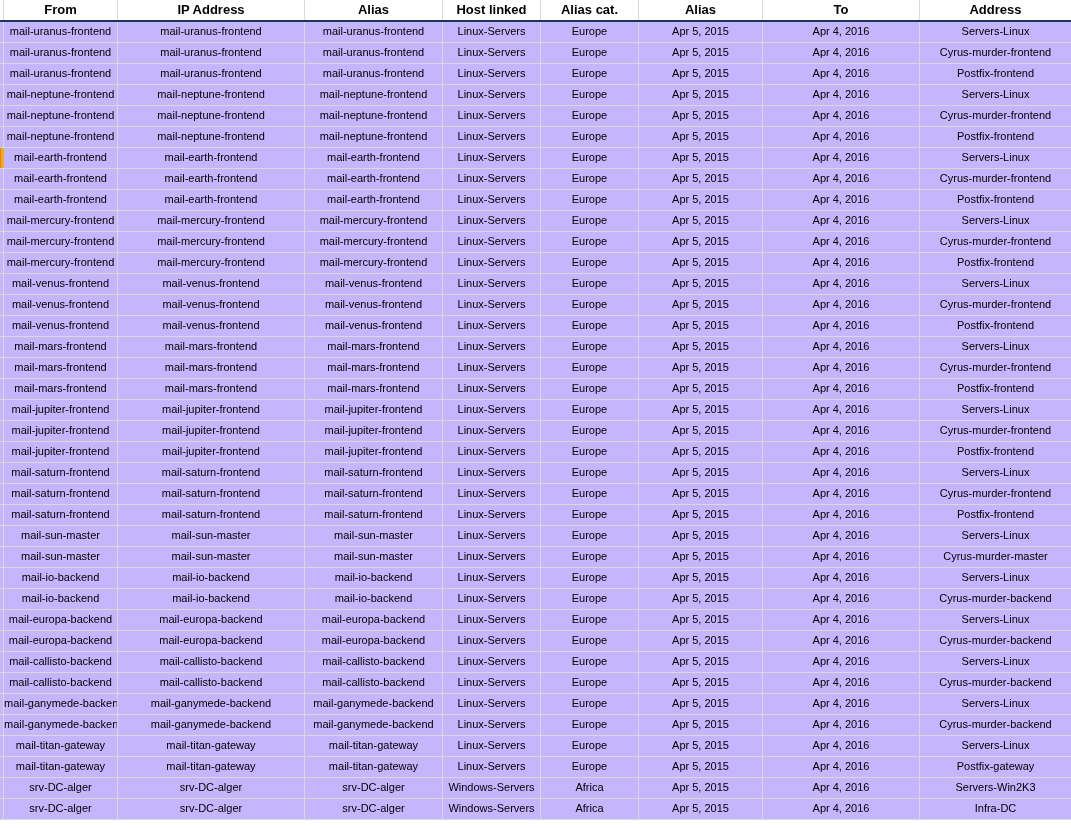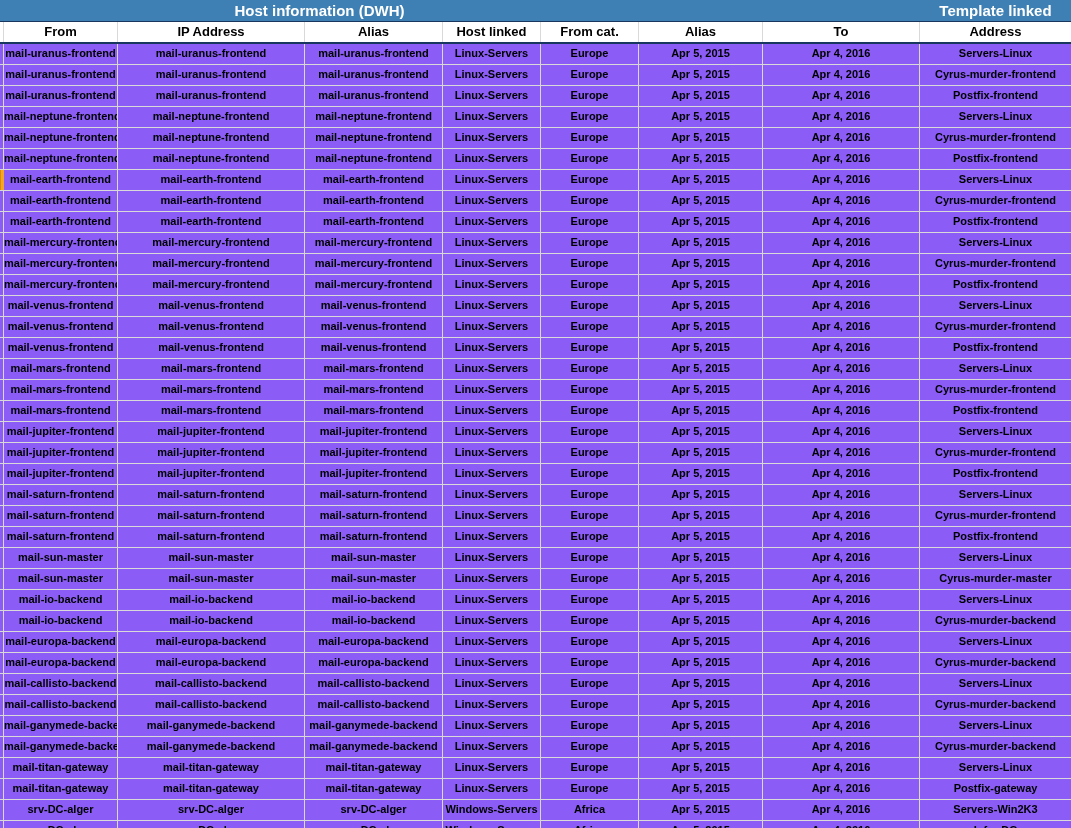--- a/index.html
+++ b/index.html
@@ -26,22 +26,21 @@
     border-bottom:2px solid #17375E;
     background:#ffffff;
   }
   .hdr-row .cell {
     font-weight:bold; font-size:13px; line-height:20px; color:#000;
   }
 
   .row {
     position:relative; display:flex; height:20px;
     border-bottom:1px solid #D9D9D9;
-    background:#8b5cf6;
-    font-weight:bold;
+    background:#c4b5fd;
   }
   .row .cell { font-size:11px; line-height:19px; color:#000; }
 
   .cell {
     box-sizing:border-box;
     border-right:1px solid #D9D9D9;
     text-align:center; white-space:nowrap; overflow:hidden;
   }
   .c0 { width:4px; }
   .c1 { width:114px; }
@@ -57,32 +56,28 @@
     position:absolute; left:0; top:0; width:3px; height:20px;
     background:#F5A623;
     border-left:1px solid #D98A0B;
   }
 </style>
 </head>
 <body>
 
 <div>
 
-  <div class="banner">
-    <div class="banner-title left">Host information (DWH)</div>
-    <div class="banner-title right">Template linked</div>
-  </div>
 
   <div class="hdr-row">
     <div class="cell c0"></div>
     <div class="cell c1">From</div>
     <div class="cell c2">IP Address</div>
     <div class="cell c3">Alias</div>
     <div class="cell c4">Host linked</div>
-    <div class="cell c5">From cat.</div>
+    <div class="cell c5">Alias cat.</div>
     <div class="cell c6">Alias</div>
     <div class="cell c7">To</div>
     <div class="cell c8">Address</div>
   </div>
 
   <div id="table-body">
       <div class="row">
         <div class="cell c0"></div>
         <div class="cell c1">mail-uranus-frontend</div>
         <div class="cell c2">mail-uranus-frontend</div>

